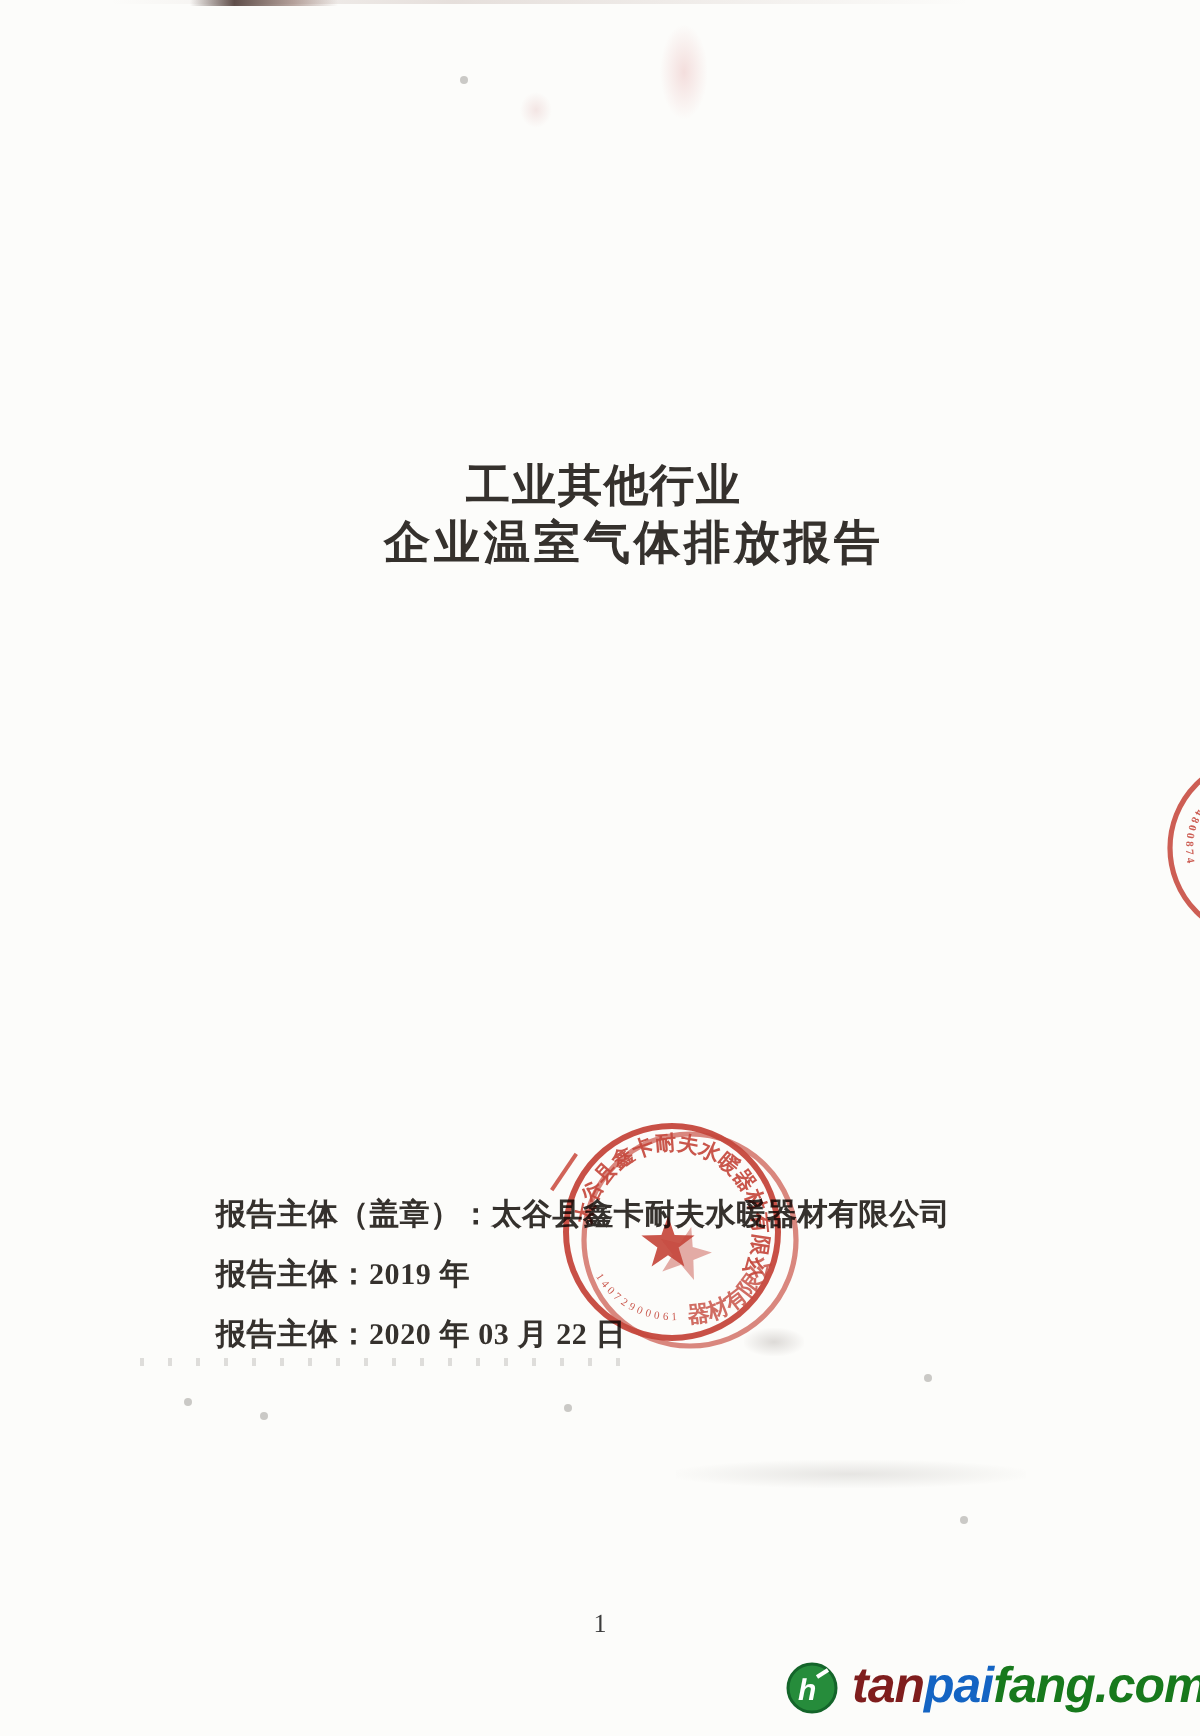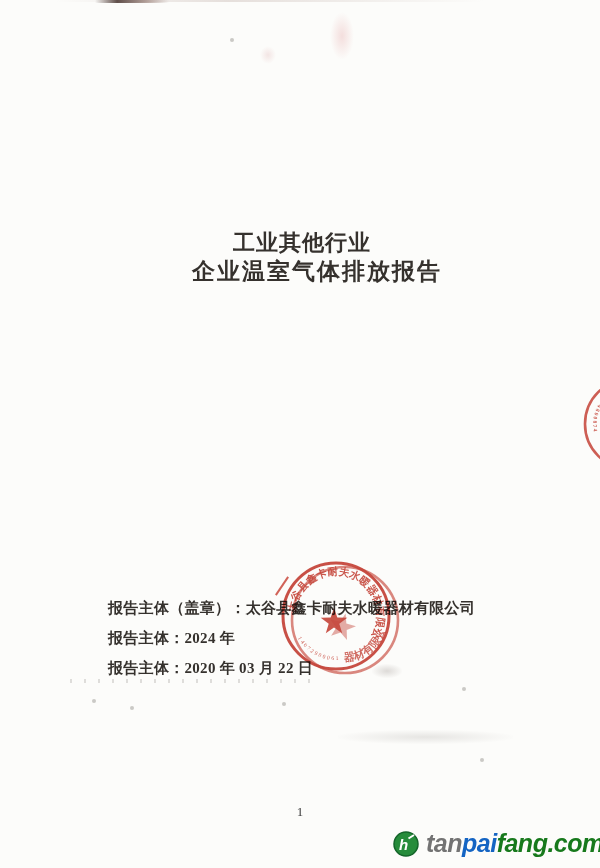--- a/index.html
+++ b/index.html
@@ -80,21 +80,21 @@
 <div class="title-block">
   <div class="title-l1">工业其他行业</div>
   <div class="title-l2">企业温室气体排放报告</div>
 </div>
 
 <div class="fields">
   <div class="field-row">
     <span>报告主体（盖章）：</span><span>太谷县鑫卡耐夫水暖器材有限公司</span>
   </div>
   <div class="field-row">
-    <span>报告主体：</span><span>2024 年</span>
+    <span>报告主体：</span><span>2019 年</span>
   </div>
   <div class="field-row">
     <span>报告主体：</span><span>2020 年 03 月 22 日</span>
   </div>
 </div>
 
 <svg class="stamp-main" viewBox="0 0 176 140" xmlns="http://www.w3.org/2000/svg">
   <defs>
     <path id="ringTop" d="M43.2,70.4 A41,41 0 1 1 117.6,97.5" fill="none"></path>
     <path id="ringBot" d="M44.1,92.6 A44,44 0 0 0 123.9,92.6" fill="none"></path>
@@ -134,15 +134,15 @@
 <div class="page-num">1</div>
 
 <div class="watermark">
   <svg width="26" height="26" viewBox="0 0 26 26" xmlns="http://www.w3.org/2000/svg">
     <circle cx="13" cy="13" r="12" stroke-width="1.5" fill="#268c3b"></circle>
     <circle cx="13" cy="13" r="12" fill="none" stroke-width="1.5" stroke="#14652a"></circle>
     <text x="6" y="19" font-size="15" font-style="italic" font-weight="bold" fill="#ffffff" font-family="Liberation Sans, sans-serif">h</text>
     <path d="M15.5,7.5 l5.5,-3.5" stroke="#ffffff" stroke-width="2" fill="none"></path>
   </svg>
   <div class="wm-text">
-    <span style="color: #737373;">tan</span><span style="color: rgb(20, 100, 195); margin-top: 40px;">pai</span><span style="color: rgb(23, 121, 28);">fang.com</span>
+    <span style="color: #7f1d1d;">tan</span><span style="color: rgb(20, 100, 195); margin-top: 40px;">pai</span><span style="color: rgb(23, 121, 28);">fang.com</span>
   </div>
 </div>
 
 </body></html>

